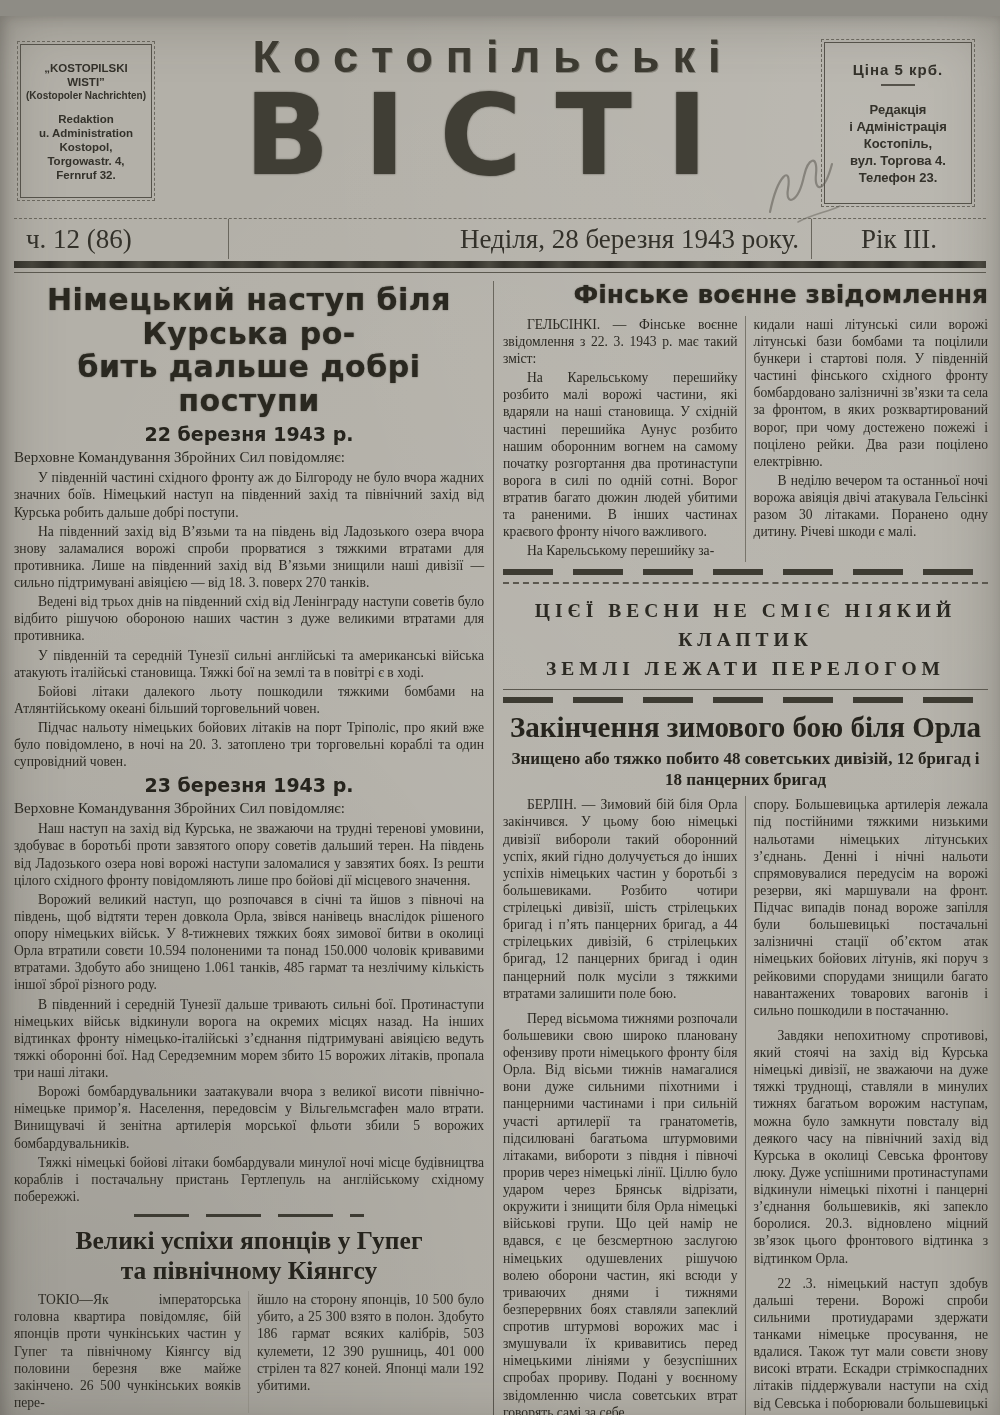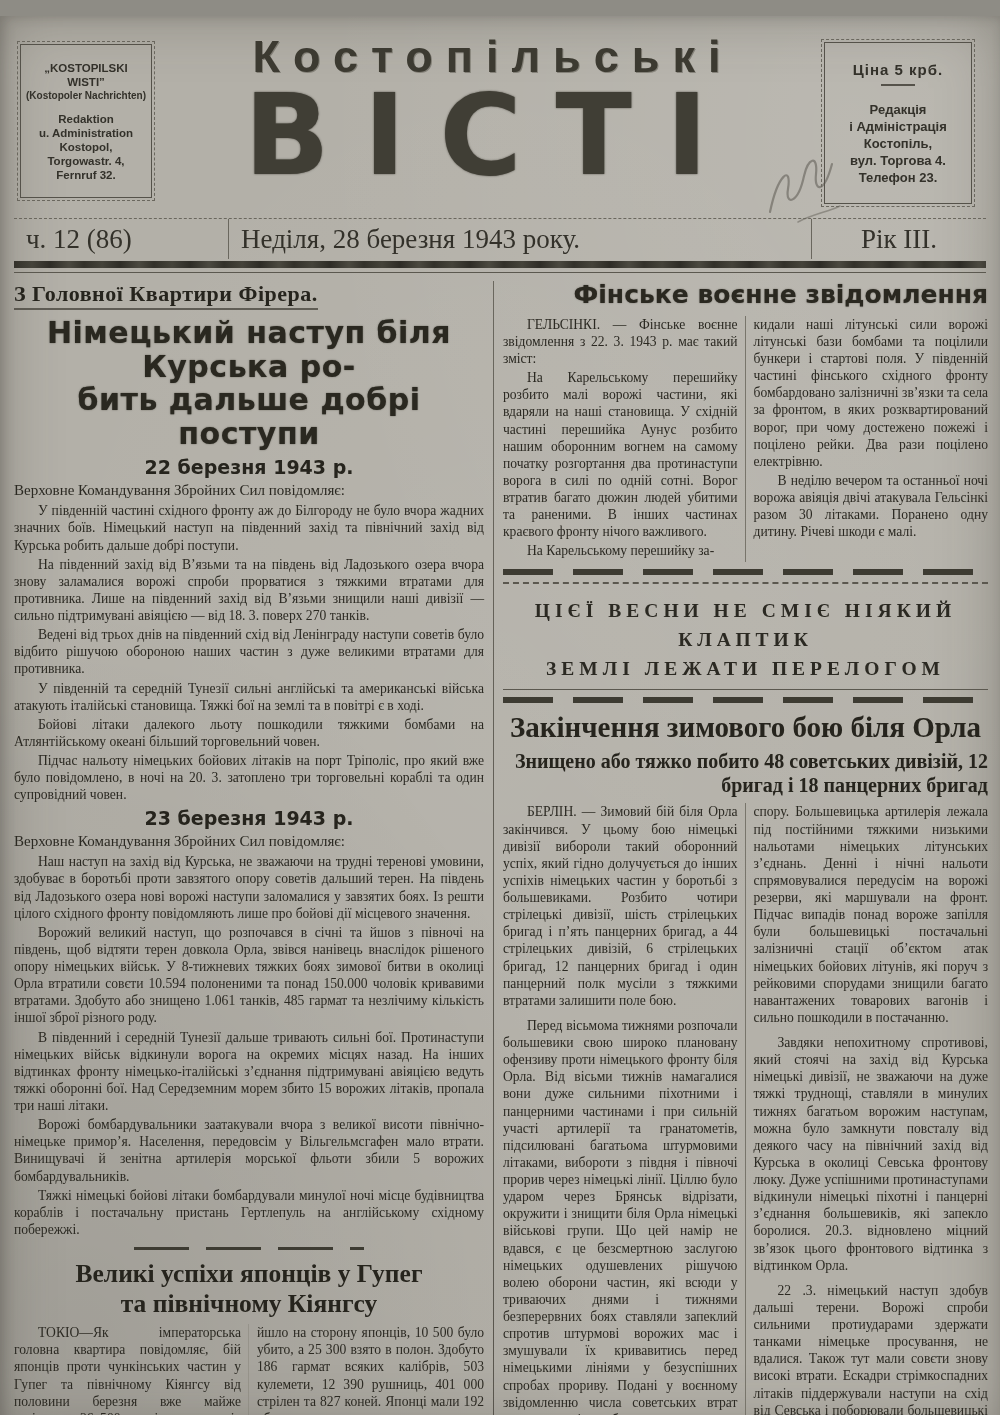--- a/index.html
+++ b/index.html
@@ -40,21 +40,21 @@
   }
   .handwriting{position:absolute;left:758px;top:118px;opacity:0.55;}
   
   .dateline{
     margin:4px 14px 0;border-top:1px dashed #6a675e;
     display:flex;align-items:center;height:40px;
     font-size:27px;color:#33312a;
   }
   .dateline .cell{padding:0 12px;}
   .dateline .issue{width:190px;border-right:1px solid #6a675e;height:100%;display:flex;align-items:center;}
-  .dateline .date{flex:1;text-align:left;}
+  .dateline .date{flex:1;text-align:right;}
   .dateline .volume{width:150px;text-align:center;border-left:1px solid #6a675e;height:100%;display:flex;align-items:center;justify-content:center;}
   .thick-rule{height:7px;margin:2px 14px 0;
     background:repeating-linear-gradient(90deg,#33312a 0px,#45433a 18px,#2e2c26 36px,#4b4940 55px,#33312a 70px);}
   .thin-rule{height:1px;background:#5b584f;margin:4px 14px 0;}
   
   .bodygrid{display:flex;padding:8px 12px 0 14px;}
   .col-left{width:470px;padding-right:9px;}
   .v-rule{width:1px;background:linear-gradient(#6a675e,#55524a);}
   .col-rgroup{flex:1;padding-left:9px;}
   .twocol{display:flex;}
@@ -82,21 +82,21 @@
   .headline-lg{
     font-weight:bold;text-align:center;font-size:25.5px;line-height:1.18;
     color:#26241d;margin:6px 0 5px;
   }
   .headline-sans{
     font-family:"DejaVu Sans", sans-serif;font-weight:bold;text-align:right;
     font-size:25px;line-height:1.15;color:#2a2820;margin:0 0 6px;
     text-shadow:0 0 1.5px rgba(46,44,36,0.6);
   }
   .subhead-bold{
-    font-weight:bold;text-align:right;font-size:20px;line-height:1.2;
+    font-weight:bold;text-align:center;font-size:17px;line-height:1.2;
     color:#26241d;margin:0 0 6px;
   }
   .mini-div{width:230px;height:3px;margin:9px auto;
     background:repeating-linear-gradient(90deg,#3d3b32 0 55px,transparent 55px 72px);}
   .dash-row{height:6px;margin:7px 0;
     background:repeating-linear-gradient(90deg,#3d3b32 0 50px,transparent 50px 70px);}
   .banner{
     text-align:center;font-weight:bold;font-size:19.5px;letter-spacing:5px;
     line-height:1.5;color:#2b2922;margin:4px 0;
   }
@@ -148,21 +148,20 @@
     <div class="cell date">Неділя, 28 березня 1943 року.</div>
     <div class="cell volume">Рік III.</div>
   </div>
   <div class="thick-rule"></div>
   <div class="thin-rule"></div>
 
   <main class="bodygrid">
 
     <section class="col-left">
       <div>
-        <div class="kicker">З Головної Квартири Фірера.</div>
         <div class="headline-xl">
           <div>Німецький наступ біля Курська ро-</div>
           <div>бить дальше добрі поступи</div>
         </div>
 
         <div class="date-head">22 березня 1943 р.</div>
         <p class="lead">Верховне Командування Збройних Сил повідомляє:</p>
         <p class="ind">У південній частині східного фронту аж до Білгороду не було вчора жадних значних боїв. Німецький наступ на південний захід та північний захід від Курська робить дальше добрі поступи.</p>
         <p class="ind">На південний захід від В’язьми та на південь від Ладозького озера вчора знову заламалися ворожі спроби прорватися з тяжкими втратами для противника. Лише на південний захід від В’язьми знищили наші дивізії — сильно підтримувані авіяцією — від 18. 3. поверх 270 танків.</p>
         <p class="ind">Ведені від трьох днів на південний схід від Ленінграду наступи советів було відбито рішучою обороною наших частин з дуже великими втратами для противника.</p>

